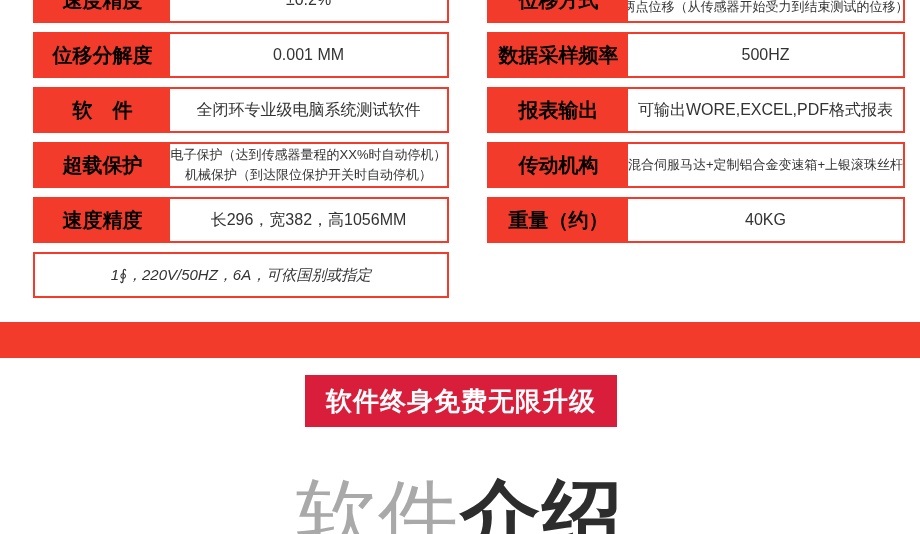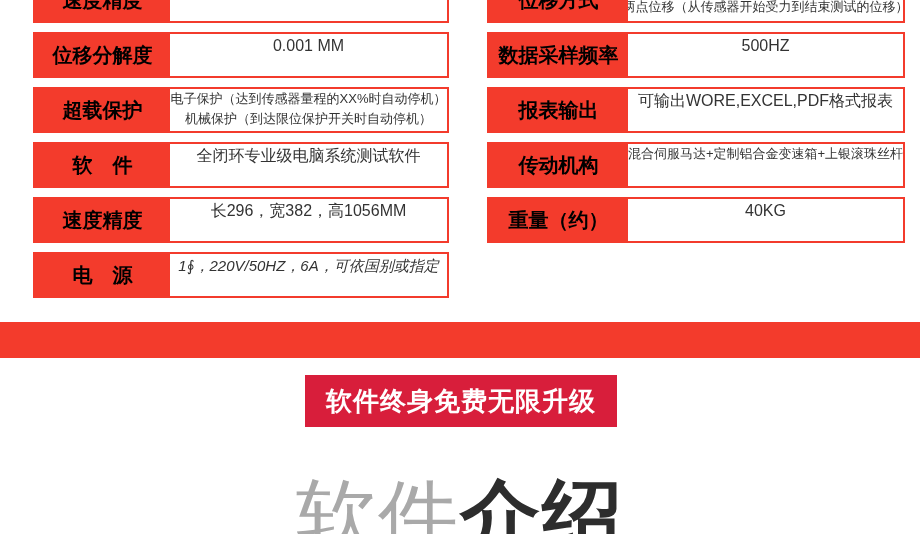--- a/index.html
+++ b/index.html
@@ -46,20 +46,21 @@
     flex-shrink: 0;
     white-space: nowrap;
   }
   .spec-col.left  .spec-label { width: 135px; }
   .spec-col.right .spec-label { width: 139px; }
   .spec-value {
     flex: 1;
     display: flex;
     flex-direction: column;
     align-items: center;
+    justify-content: center;
     font-size: 16px;
     color: var(--value-text);
     text-align: center;
     line-height: 1.55;
     white-space: nowrap;
     overflow: hidden;
   }
   .spec-value.small { font-size: 13px; }
   .spec-value.mid   { font-size: 15px; font-style: italic; }
   .spec-value.bottom { justify-content: flex-end; padding-bottom: 4px; }
@@ -117,43 +118,42 @@
     </div>
 
     <div class="spec-row">
       <div class="spec-label">位移分解度</div>
       <div class="spec-value">
           <span>0.001 MM</span>
         </div>
     </div>
 
     <div class="spec-row">
+      <div class="spec-label">软　件</div>
+      <div class="spec-value">
+          <span>全闭环专业级电脑系统测试软件</span>
+        </div>
+    </div>
+
+    <div class="spec-row">
       <div class="spec-label">超载保护</div>
       <div class="spec-value small">
         <span>电子保护（达到传感器量程的XX%时自动停机）</span>
         <span>机械保护（到达限位保护开关时自动停机）</span>
       </div>
     </div>
 
     <div class="spec-row">
-      <div class="spec-label">软　件</div>
-      <div class="spec-value">
-          <span>全闭环专业级电脑系统测试软件</span>
-        </div>
-    </div>
-
-    <div class="spec-row">
       <div class="spec-label">速度精度</div>
       <div class="spec-value">
           <span>长296，宽382，高1056MM</span>
         </div>
     </div>
 
     <div class="spec-row">
-      <div class="spec-label">电　源</div>
       <div class="spec-value mid">
           <span>1∮，220V/50HZ，6A，可依国别或指定</span>
         </div>
     </div>
 
   </div>
 
   <div class="spec-col right">
 
     <div class="spec-row">

